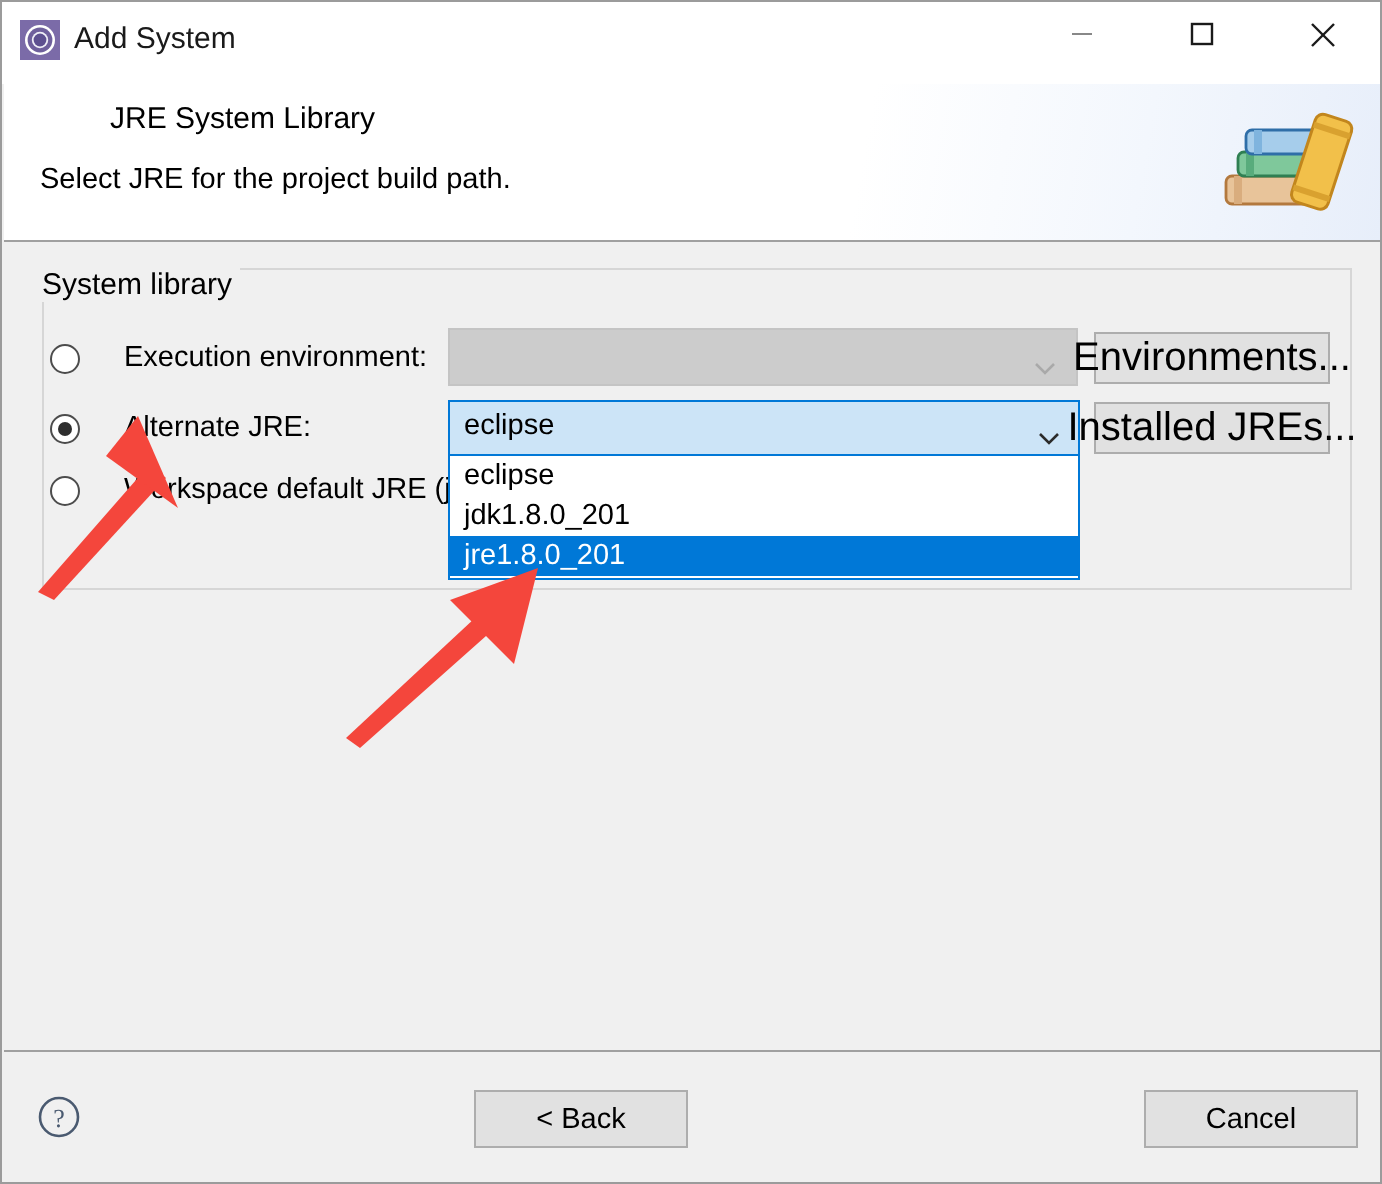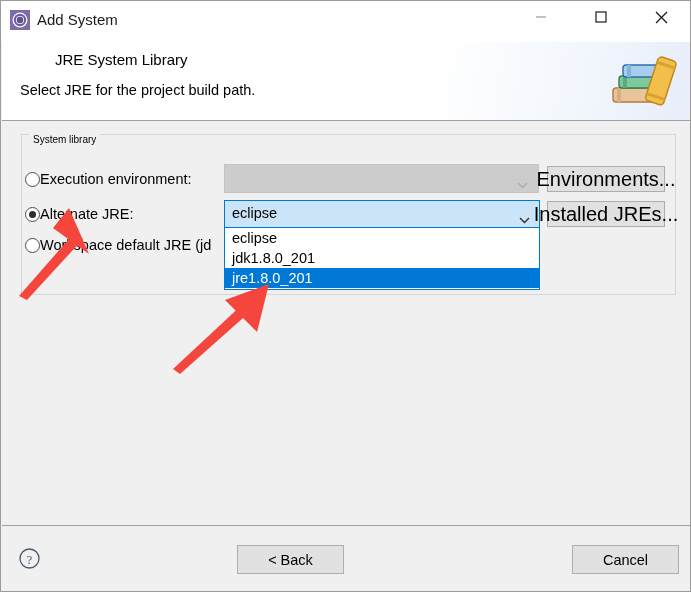--- a/index.html
+++ b/index.html
@@ -103,24 +103,24 @@
   #groupbox {
     position: absolute;
     left: 17px; top: 13px;
     width: 655px;
     height: 161px;
     border: 1px solid #d6d6d6;
     box-sizing: border-box;
   }
   #groupbox-label {
     position: absolute;
-    left: 28px; top: 133px;
+    left: 16px; top: 133px;
     background: #f0f0f0;
     padding: 0 4px;
-    font-size: 10px;
+    font-size: 15px;
     color: #000000;
     white-space: nowrap;
   }
 
   .radio-row {
     position: absolute;
     left: 24px;
     height: 22px;
     display: flex;
     align-items: center;
@@ -140,21 +140,21 @@
   }
   .radio-mark.checked::after {
     content: "";
     position: absolute;
     left: 3px; top: 3px;
     width: 7px; height: 7px;
     border-radius: 50%;
     background: #2e2e2e;
   }
   .radio-label {
-    margin-left: 0;
+    margin-left: 22px;
     font-size: 14.5px;
     color: #000000;
     white-space: nowrap;
   }
 
   
   #combo-exec {
     position: absolute;
     left: 223px; top: 163px;
     width: 315px; height: 29px;

